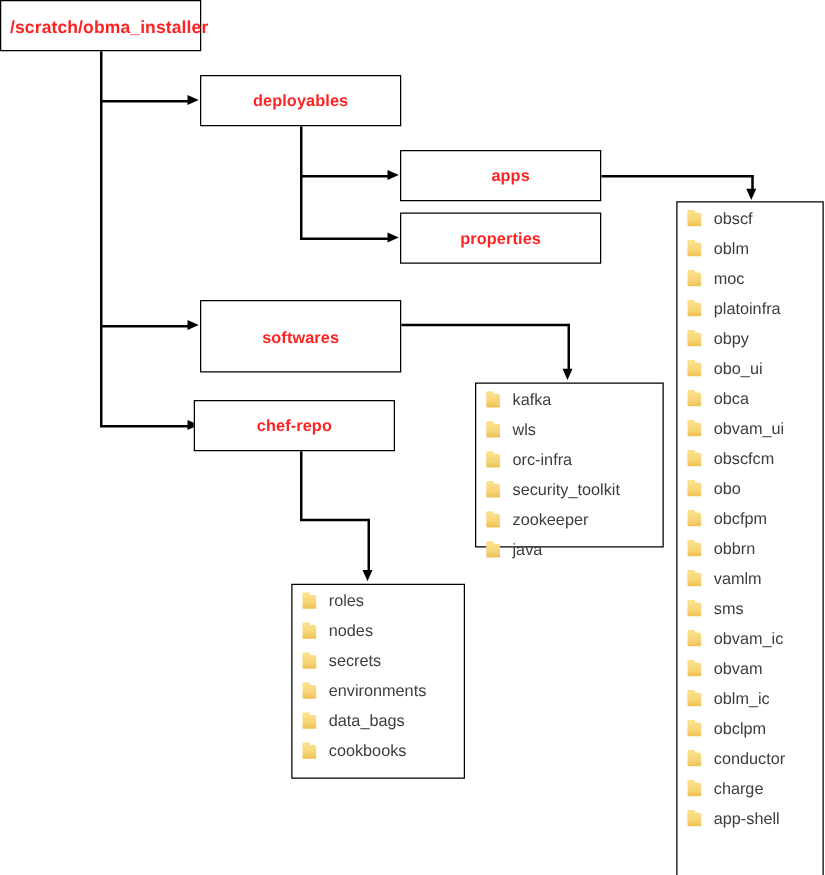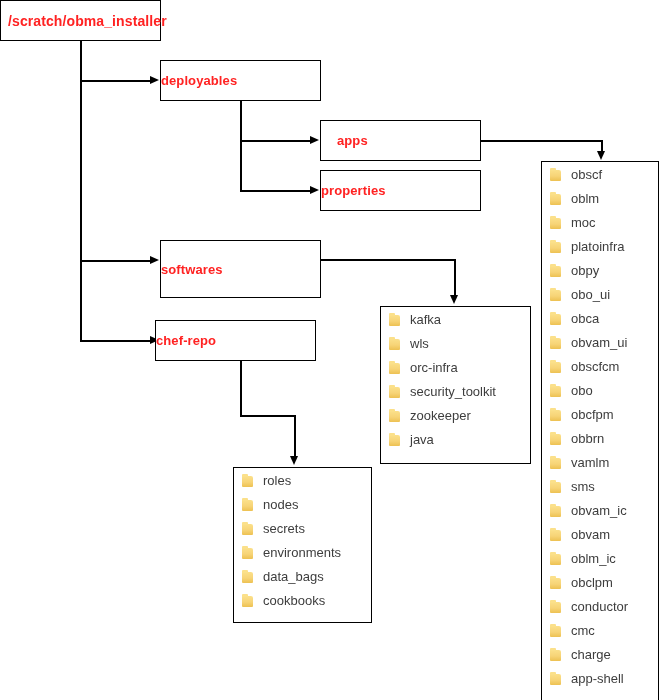--- a/index.html
+++ b/index.html
@@ -19,21 +19,21 @@
   .node-box {
     position: absolute;
     box-sizing: border-box;
     border: 1.4px solid #000000;
     background: #ffffff;
     color: #ff2222;
     font-weight: bold;
     font-size: 13px;
     display: flex;
     align-items: center;
-    justify-content: flex-start;
+    justify-content: center;
     text-align: center;
     letter-spacing: 0.1px;
     z-index: 3;
   }
   #root-box {
     left: 0px; top: 0px; width: 161px; height: 41px;
     justify-content: flex-start;
     padding-left: 7px;
     font-size: 14px;
   }
@@ -45,21 +45,21 @@
 
   
   .folder-panel {
     position: absolute;
     box-sizing: border-box;
     border: 1.4px solid #000000;
     background: #ffffff;
     padding: 6px 0 6px 0;
     z-index: 2;
   }
-  #panel-softwares { left: 380px; top: 306px; width: 151px; height: 158px; }
+  #panel-softwares { left: 380px; top: 306px; width: 151px; height: 132px; }
   #panel-chefrepo  { left: 233px; top: 467px; width: 139px; height: 156px; }
   #panel-apps      { left: 541px; top: 161px; width: 118px; height: 560px; }
 
   .folder-row {
     display: flex;
     height: 24px;
     padding-left: 8px;
   }
   .folder-icon {
     position: relative;
@@ -303,24 +303,20 @@
       <div class="folder-row">
         <span class="folder-icon"></span>
         <span class="folder-label">obclpm</span>
       </div>
       <div class="folder-row">
         <span class="folder-icon"></span>
         <span class="folder-label">conductor</span>
       </div>
       <div class="folder-row">
         <span class="folder-icon"></span>
-        <span class="folder-label">cmc</span>
-      </div>
-      <div class="folder-row">
-        <span class="folder-icon"></span>
         <span class="folder-label">charge</span>
       </div>
       <div class="folder-row">
         <span class="folder-icon"></span>
         <span class="folder-label">app-shell</span>
       </div>
     </div>
 
 </div>
 

